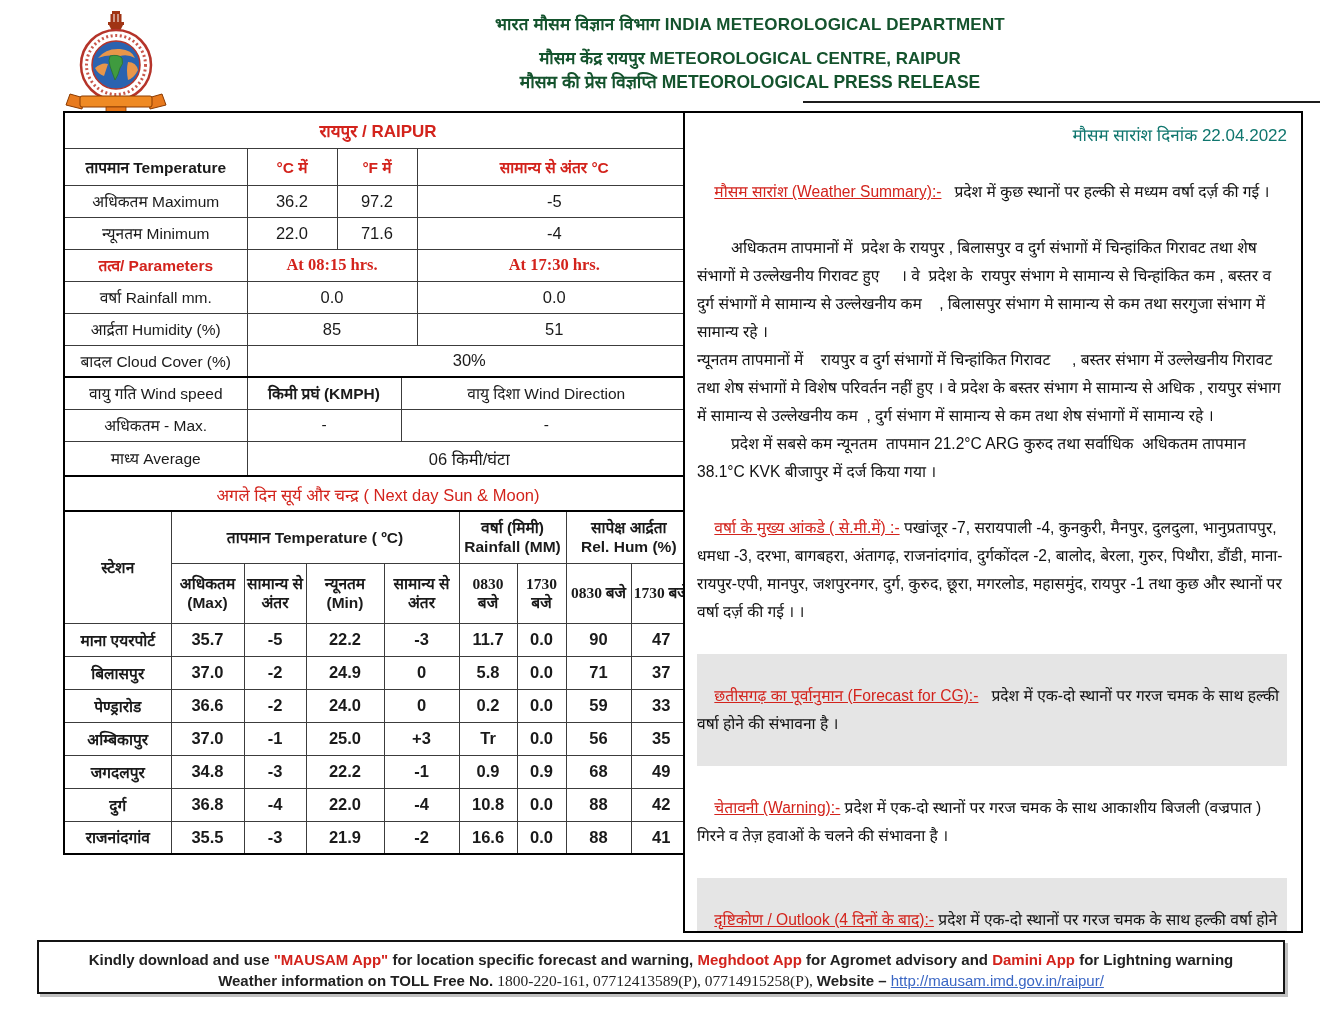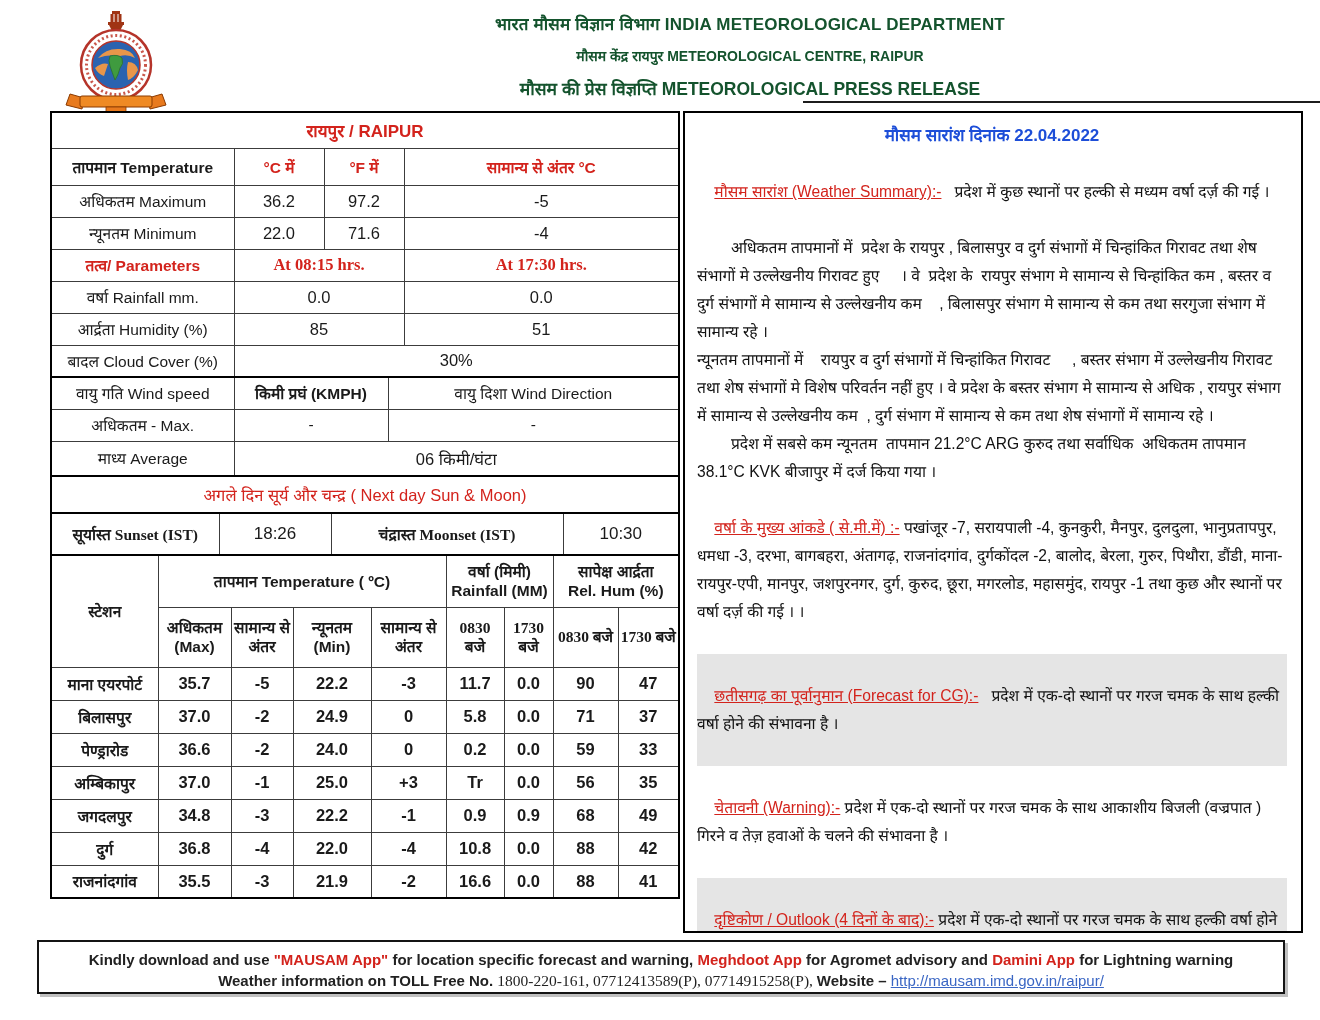--- a/index.html
+++ b/index.html
@@ -7,43 +7,43 @@
     width:1320px;height:1020px;position:relative;background:#ffffff;
     font-family:"Liberation Sans", sans-serif;color:#1a1a1a;
     -webkit-font-smoothing:antialiased;
   }
   .abs{position:absolute;}
   
   .logo{left:62px;top:10px;width:108px;height:104px;}
   .header-text{left:190px;right:10px;top:12px;text-align:center;}
   .hline{font-weight:bold;color:#14532d;}
   .hline1{font-size:17px;margin-bottom:11px;letter-spacing:.2px;}
-  .hline2{font-size:14px;margin-bottom:11px;}
+  .hline2{font-size:17px;}
   .hline3{font-size:17.5px;}
   .header-rule{left:803px;top:101px;width:517px;border-top:2.5px solid #1c1c1c;height:0;}
   
-  .left-col{left:42px;top:111px;width:630px;padding-left:8px;}
+  .left-col{left:55px;top:111px;width:630px;padding-left:8px;}
   table.t{border-collapse:collapse;table-layout:fixed;width:630px;border:2px solid #000;margin-top:-2px;}
   table.t:first-child{margin-top:0;}
   table.t td{border:1.5px solid #3c3c3c;text-align:center;vertical-align:middle;
     font-size:15.5px;padding:0 2px;overflow:hidden;}
   .red{color:#d3231c;}
   .bold{font-weight:bold;}
   .serif{font-family:"Liberation Serif", serif;}
   .f17{font-size:17px !important;}
   .f16{font-size:16.5px !important;}
   .h36{height:36px;}.h37{height:37px;}.h33{height:33px;font-weight:bold;}.h32{height:32px;}
   .h41{height:42px;}.h52{height:52px;}.h60{height:60px;}.h35{height:35px;}
   .sunmoon-title{width:630px;box-sizing:border-box;border-left:2px solid #000;border-right:2px solid #000;
     text-align:center;font-weight:normal;font-size:16.5px;height:37px;line-height:37px;}
   .subhead{font-size:14.5px;line-height:1.25;}
   
   .right-panel{left:683px;top:111px;width:620px;height:822px;border:2px solid #000;
     box-sizing:border-box;padding:8px 14px 0 12px;overflow:hidden;background:#fff;}
-  .rp-title{text-align:center;font-weight:bold;font-size:17px;margin:2px 0 4px 0;color:#1d4ed8;}
+  .rp-title{text-align:right;font-weight:normal;font-size:17px;margin:2px 0 4px 0;color:#0f766e;}
   .para{font-size:15.6px;line-height:28px;color:#111;white-space:pre-wrap;text-align:left;}
   .indent{text-indent:34px;}
   .rhead{color:#d3231c;text-decoration:underline;}
   .hl{background:#e5e5e5;}
   
   .footer{left:37px;top:940px;width:1248px;height:54px;border:2px solid #141414;
     box-sizing:border-box;text-align:center;padding-top:7px;background:#fff;
     box-shadow:3px 3px 0 rgba(140,140,140,.55);}
   .fline{font-size:15px;color:#222;line-height:21px;font-weight:bold;}
   .fred{color:#d3231c;}
@@ -169,26 +169,20 @@
 
   <div class="sunmoon-title red">अगले दिन सूर्य और चन्द्र ( Next day Sun &amp; Moon)</div>
   <table class="t">
     <colgroup>
         <col style="width:168px">
         <col style="width:112px">
         <col style="width:232px">
         <col>
       </colgroup>
     <tbody>
-    <tr class="h41">
-      <td class="serif bold">सूर्यास्त Sunset (IST)</td>
-      <td class="f17">18:26</td>
-      <td class="serif bold">चंद्रास्त Moonset (IST)</td>
-      <td class="f17">10:30</td>
-    </tr>
   </tbody>
     </table>
 
   <table class="t">
     <colgroup>
       <col style="width:107px">
         <col style="width:73px">
         <col style="width:62px">
         <col style="width:78px">
       <col style="width:75px">

